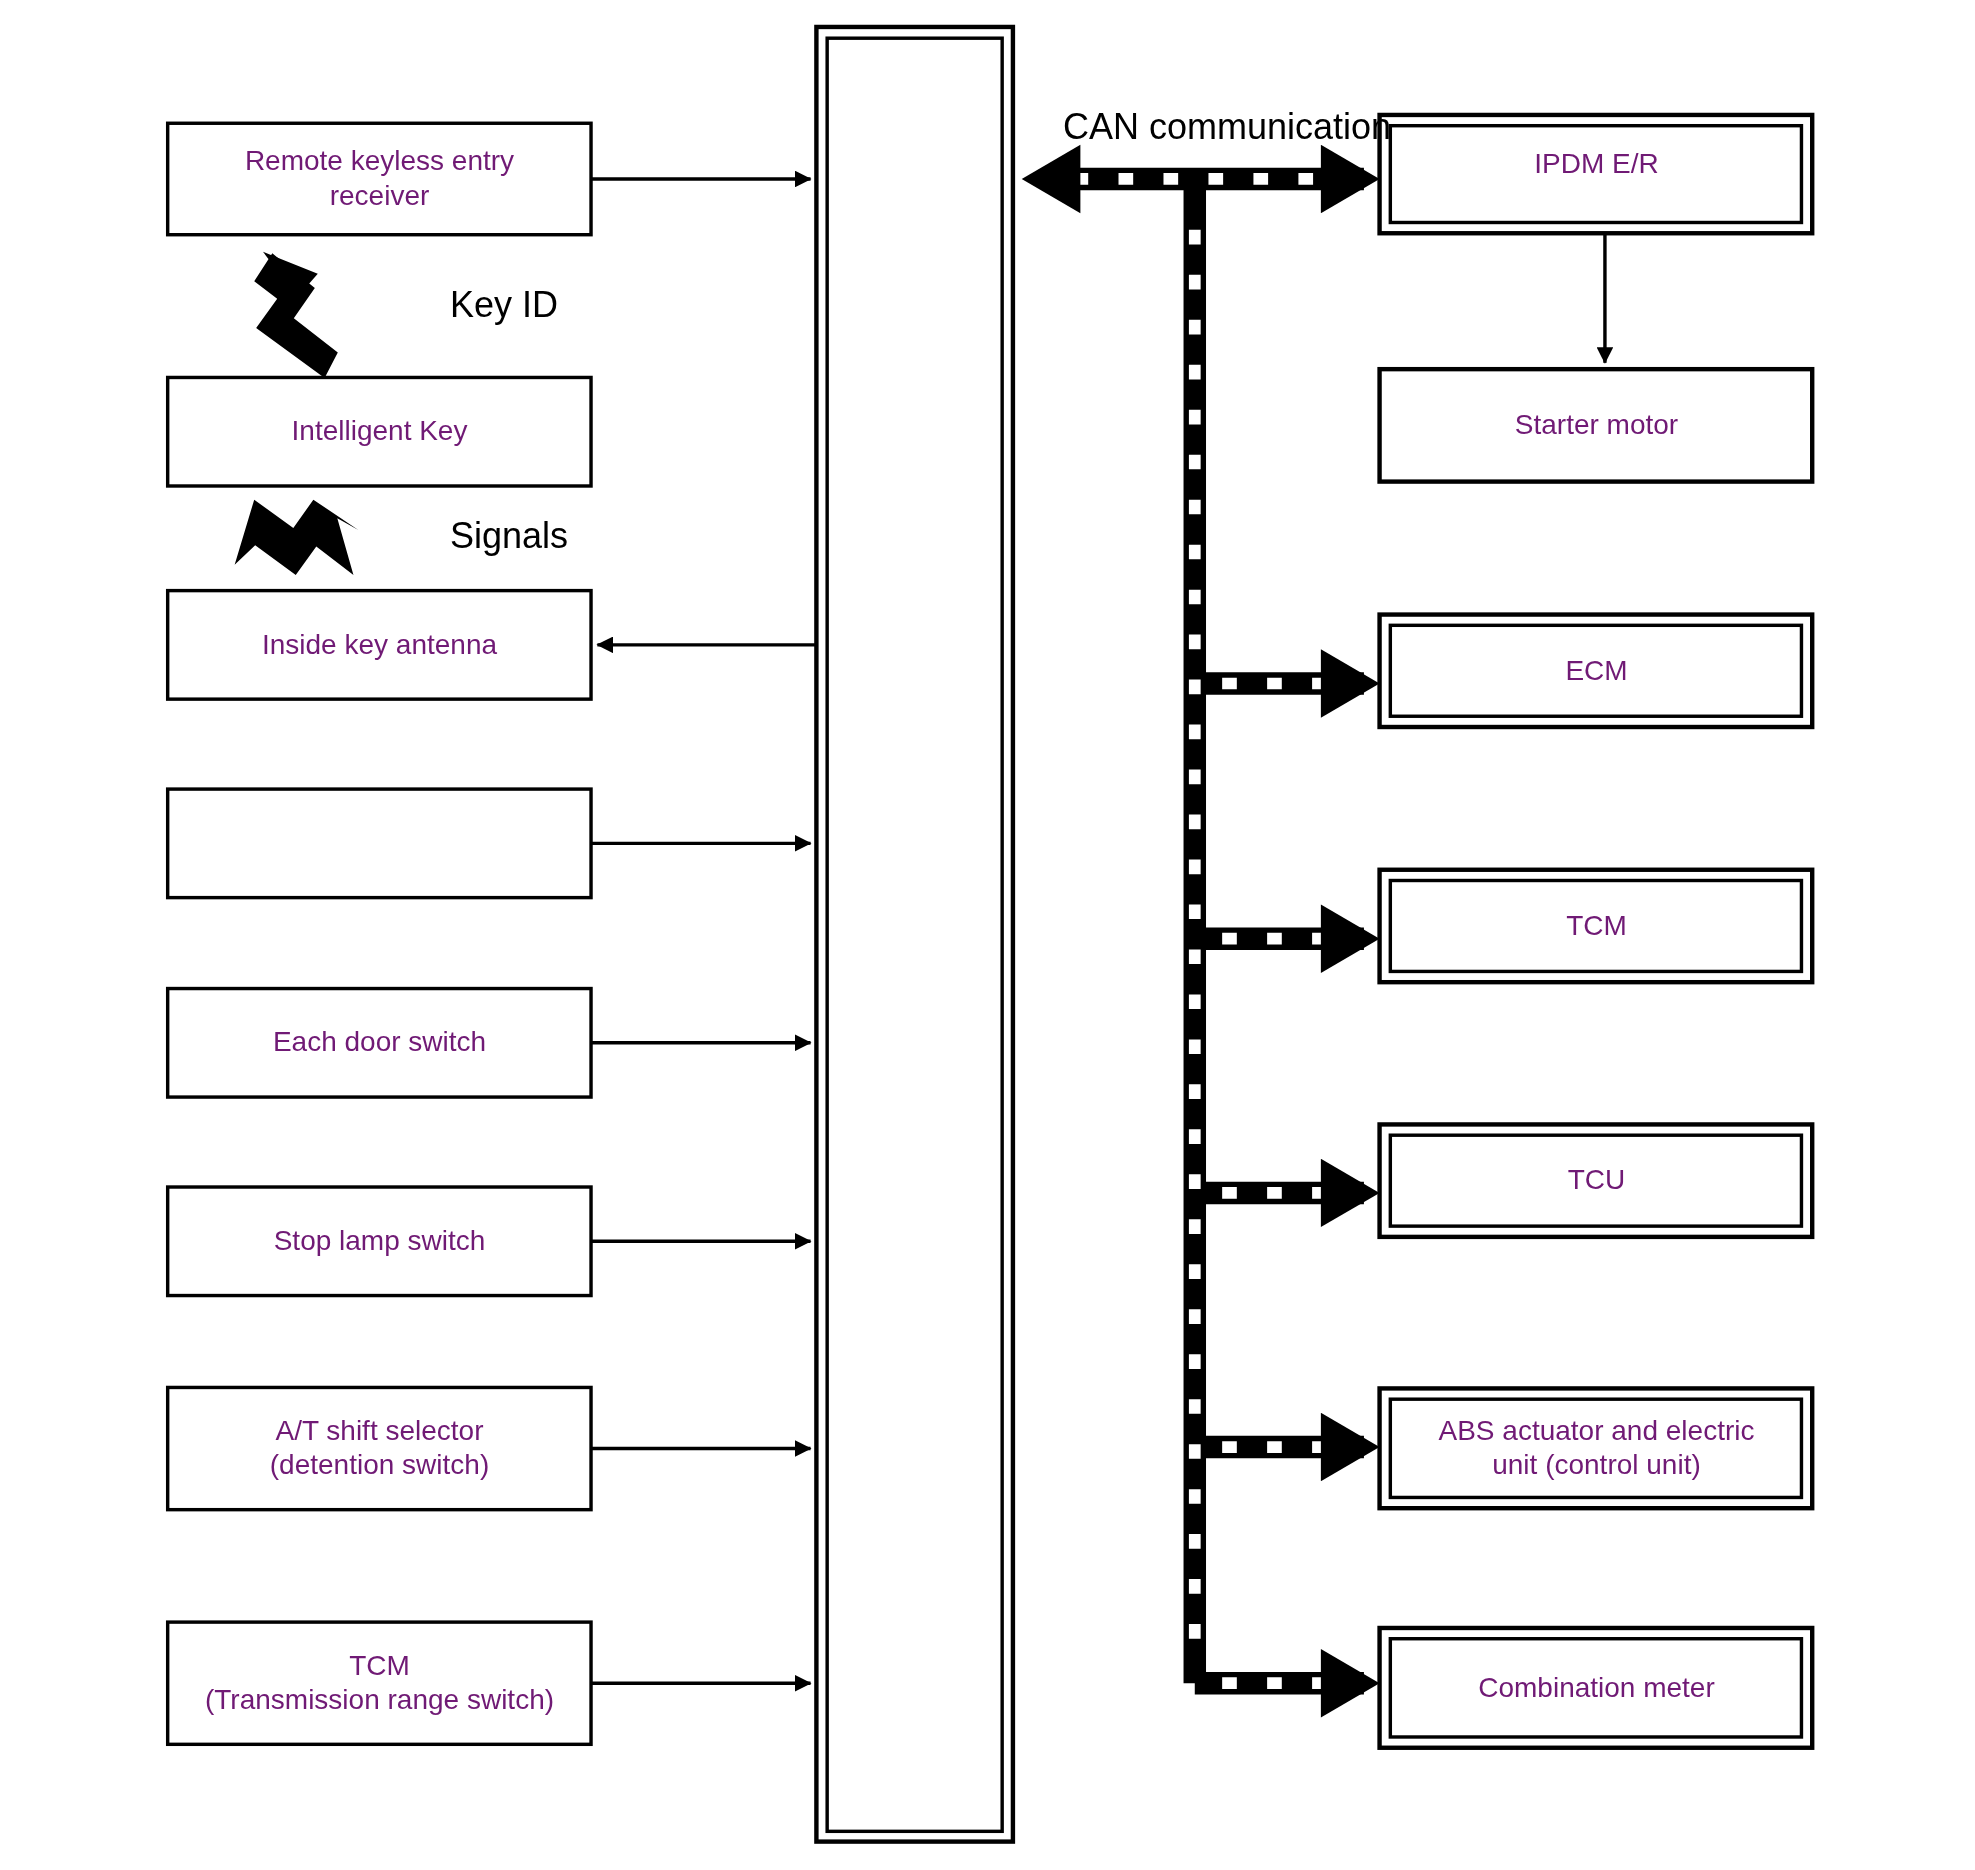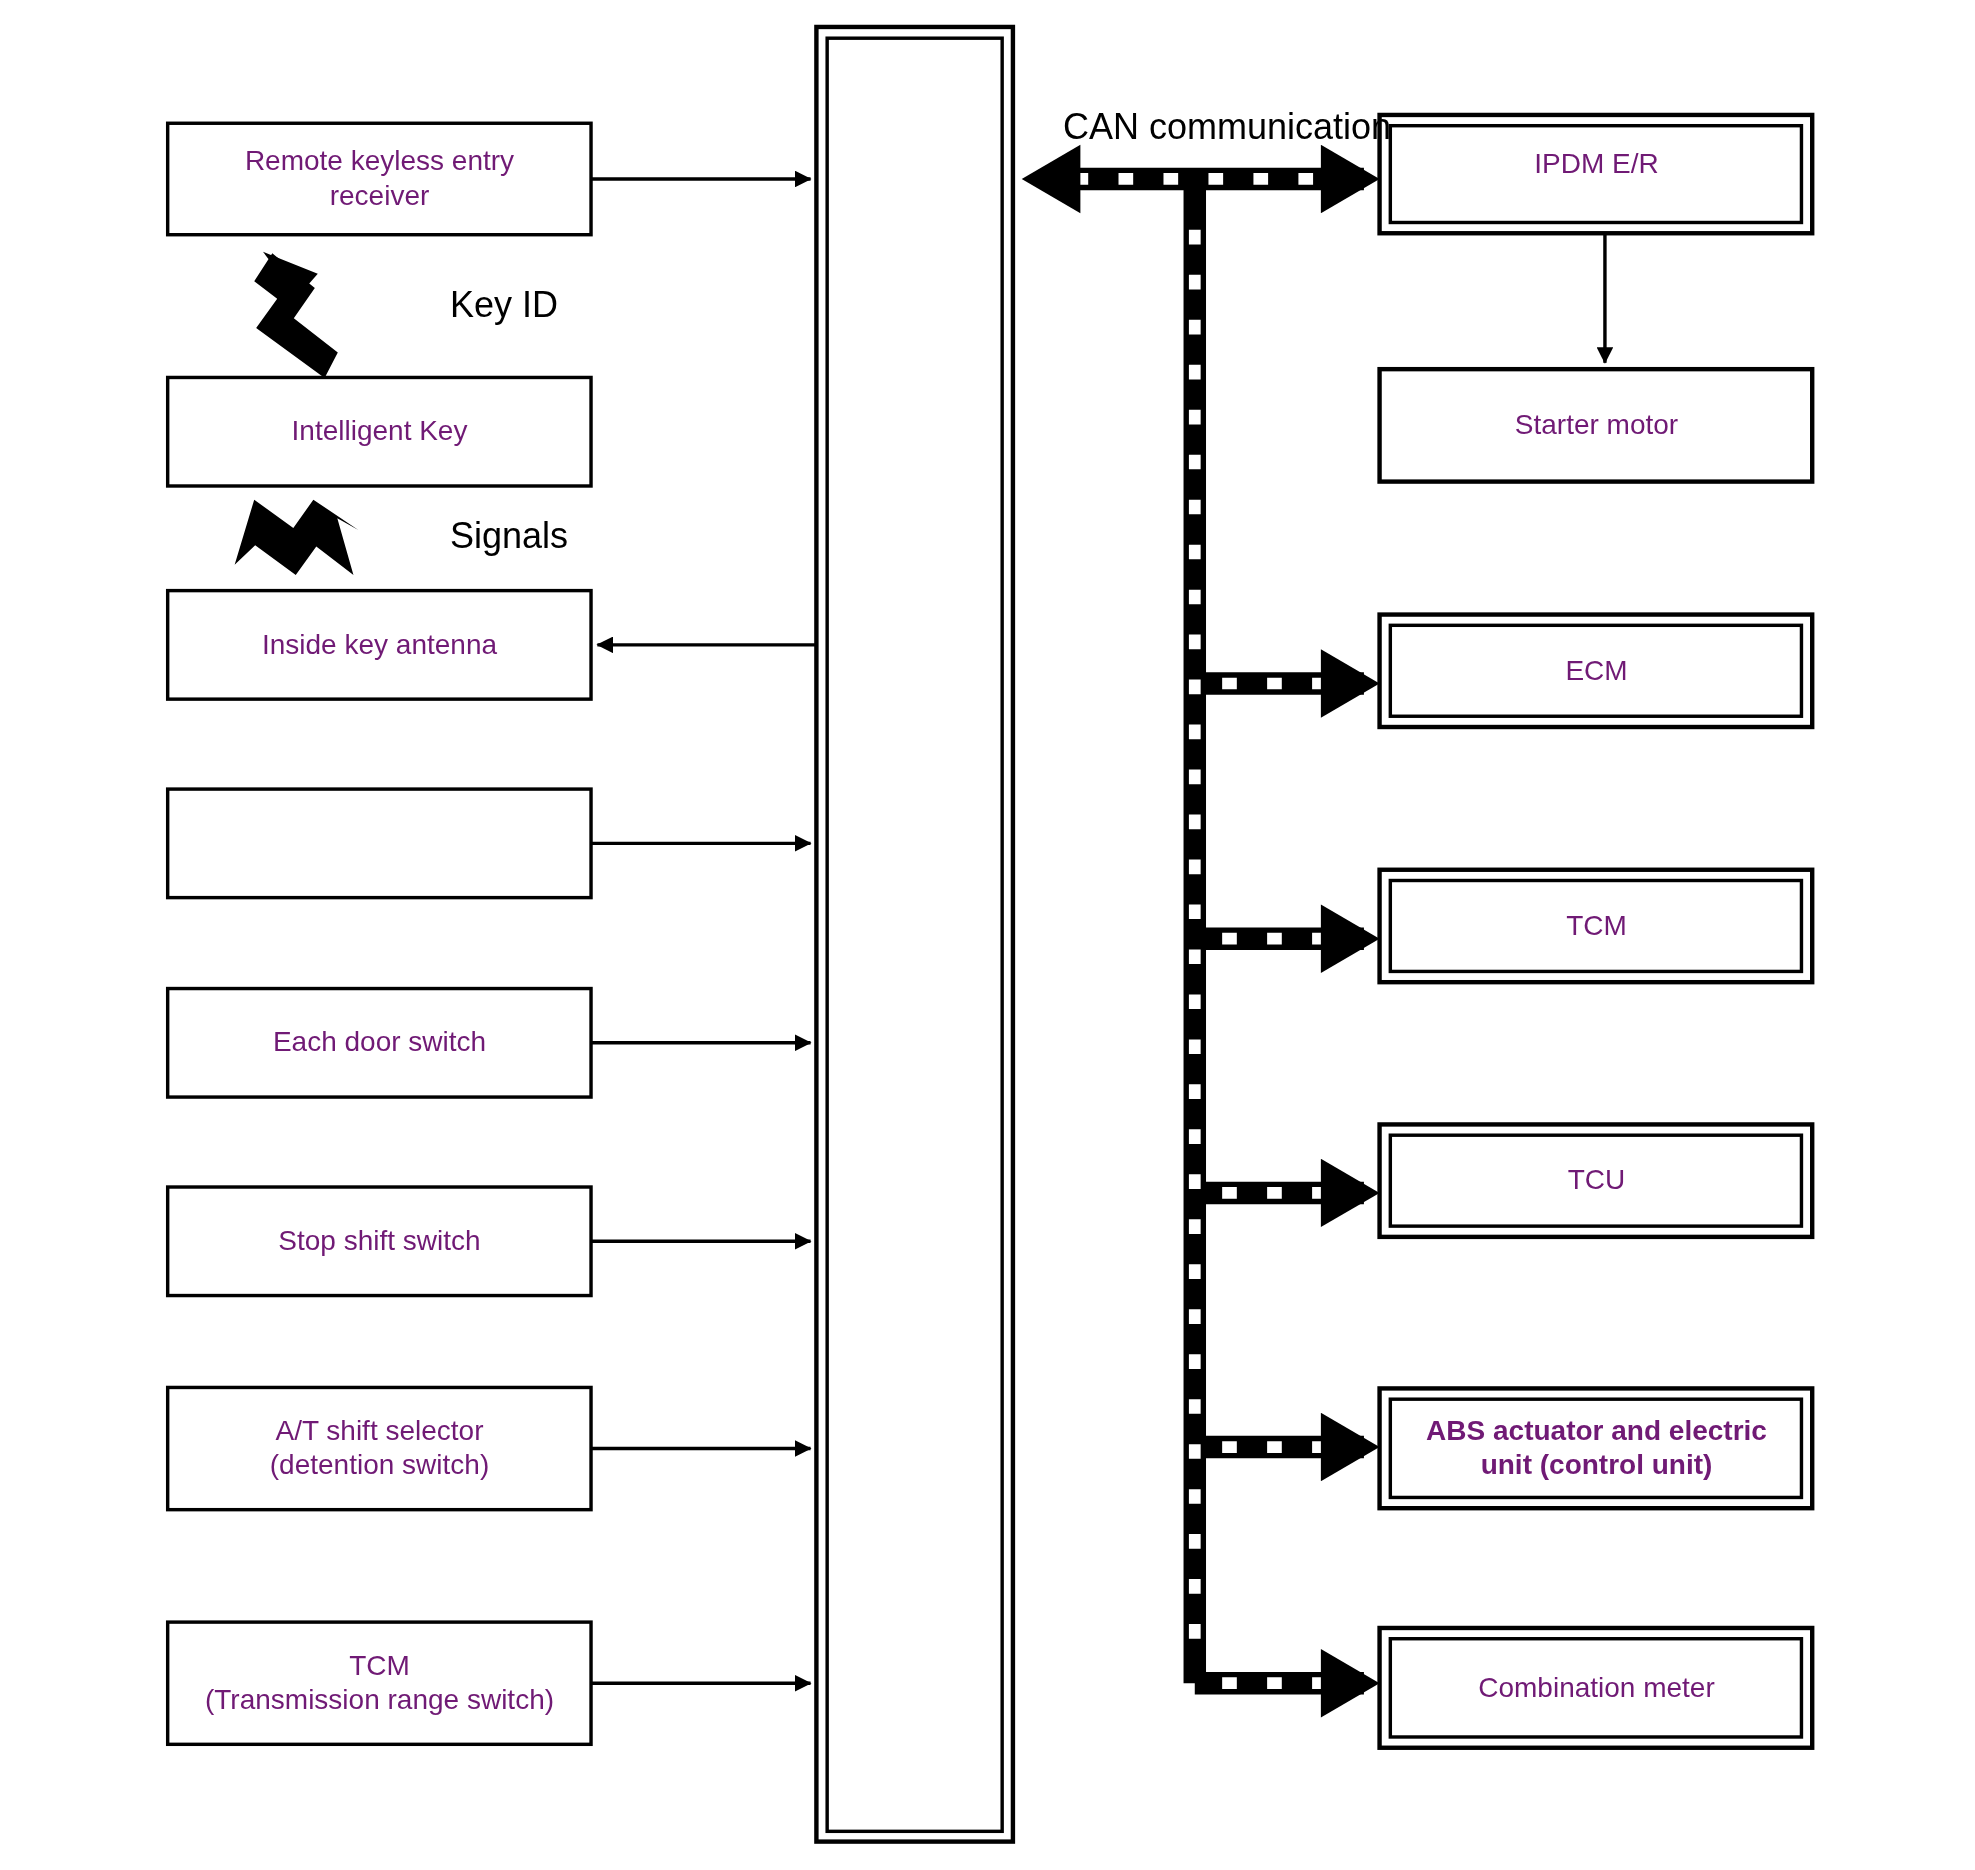--- a/index.html
+++ b/index.html
@@ -177,33 +177,33 @@
                L 520 1022
                Z"></path>
     </g>
   </svg>
 
   <div class="box-label" style="left:168px; top:123px; width:423px; height:111px;">Remote keyless entry
 receiver</div>
   <div class="box-label" style="left:168px; top:377px; width:423px; height:109px;">Intelligent Key</div>
   <div class="box-label" style="left:168px; top:591px; width:423px; height:109px;">Inside key antenna</div>
   <div class="box-label" style="left:168px; top:988px; width:423px; height:109px;">Each door switch</div>
-  <div class="box-label" style="left:168px; top:1187px; width:423px; height:109px;">Stop shift switch</div>
+  <div class="box-label" style="left:168px; top:1187px; width:423px; height:109px;">Stop lamp switch</div>
   <div class="box-label" style="left:168px; top:1387px; width:423px; height:122px;">A/T shift selector
 (detention switch)</div>
   <div class="box-label" style="left:158px; top:1622px; width:443px; height:122px;">TCM
 (Transmission range switch)</div>
 
 
   <div class="box-label" style="left:1380px; top:105px; width:433px; height:118px;">IPDM E/R</div>
   <div class="box-label" style="left:1380px; top:369px; width:433px; height:112px;">Starter motor</div>
   <div class="box-label" style="left:1380px; top:615px; width:433px; height:112px;">ECM</div>
   <div class="box-label" style="left:1380px; top:870px; width:433px; height:112px;">TCM</div>
   <div class="box-label" style="left:1380px; top:1124px; width:433px; height:112px;">TCU</div>
-  <div class="box-label" style="left:1380px; top:1388px; width:433px; height:120px;font-weight:bold;">ABS actuator and electric
+  <div class="box-label" style="left:1380px; top:1388px; width:433px; height:120px;">ABS actuator and electric
 unit (control unit)</div>
   <div class="box-label" style="left:1380px; top:1628px; width:433px; height:120px;">Combination meter</div>
 
   <div class="free-label" style="left:1063px; top:106px;">CAN communication</div>
   <div class="free-label" style="left:450px; top:284px;">Key ID</div>
   <div class="free-label" style="left:450px; top:515px;">Signals</div>
 
 </div>
 
 

